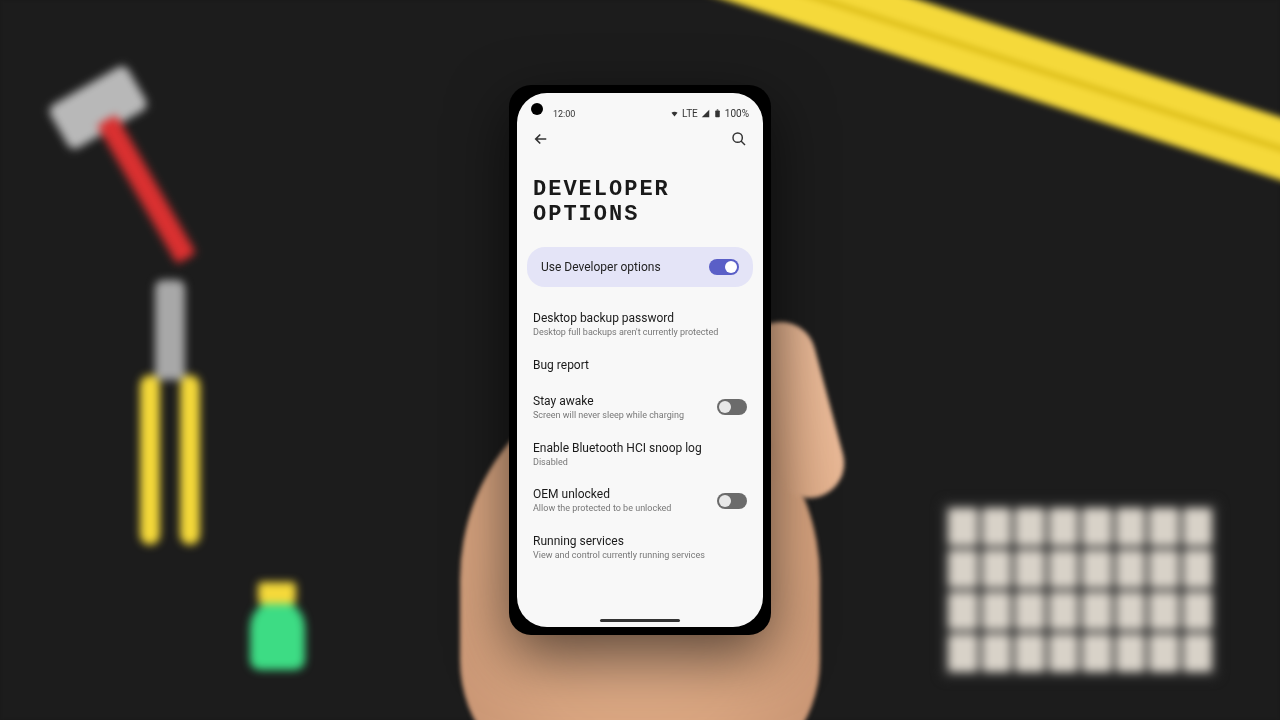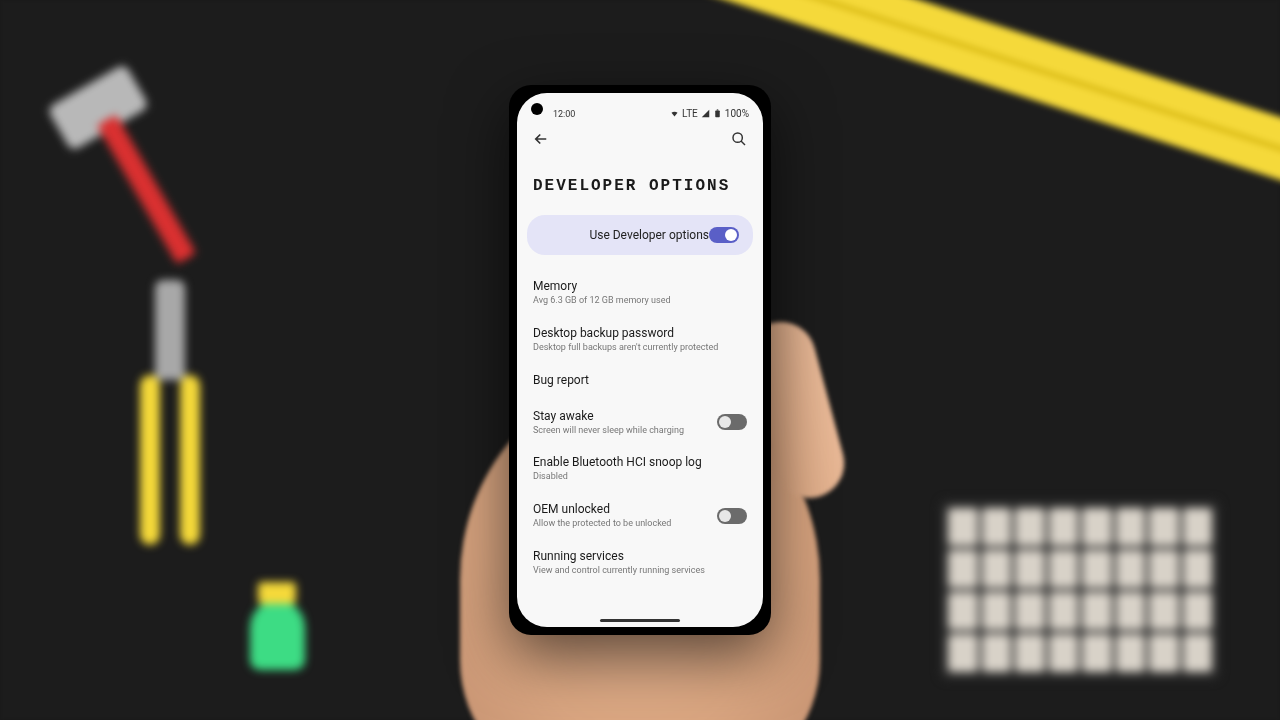--- a/index.html
+++ b/index.html
@@ -194,35 +194,35 @@
   .top-bar .icon-btn {
     width: 24px; height: 24px;
     display: flex;
     align-items: center;
     justify-content: center;
     cursor: pointer;
     color: #333;
   }
   .page-title {
     font-family: "Courier New", monospace;
-    font-size: 16px;
+    font-size: 22px;
     font-weight: bold;
     letter-spacing: 2px;
     color: #1a1a1a;
     padding: 20px 16px 16px;
     text-transform: uppercase;
   }
   .master-toggle {
     margin: 4px 10px 14px;
     background: #e4e4f7;
     border-radius: 18px;
     padding: 12px 14px;
     display: flex;
     align-items: center;
-    justify-content: flex-end;
+    justify-content: space-between;
   }
   .master-toggle-label {
     font-size: 12px;
     color: #222;
   }
   .toggle {
     width: 30px;
     height: 16px;
     border-radius: 10px;
     position: relative;
@@ -363,26 +363,20 @@
     <div class="master-toggle">
       <span class="master-toggle-label">Use Developer options</span>
       <div class="toggle on">
         <div class="toggle-knob"></div>
       </div>
     </div>
 
     <div class="settings-list" id="settings-list">
         <div class="setting-item">
           <div class="setting-text">
-            <div class="setting-title">Memory</div>
-            <div class="setting-sub">Avg 6.3 GB of 12 GB memory used</div>
-          </div>
-        </div>
-        <div class="setting-item">
-          <div class="setting-text">
             <div class="setting-title">Desktop backup password</div>
             <div class="setting-sub">Desktop full backups aren't currently protected</div>
           </div>
         </div>
         <div class="setting-item">
           <div class="setting-text">
             <div class="setting-title">Bug report</div>
           </div>
         </div>
         <div class="setting-item">

